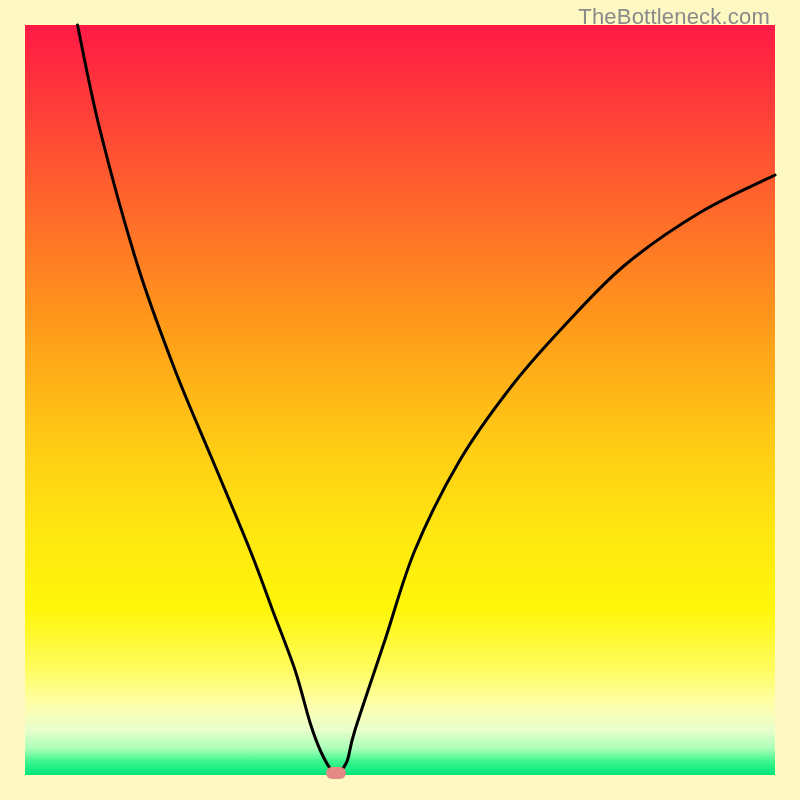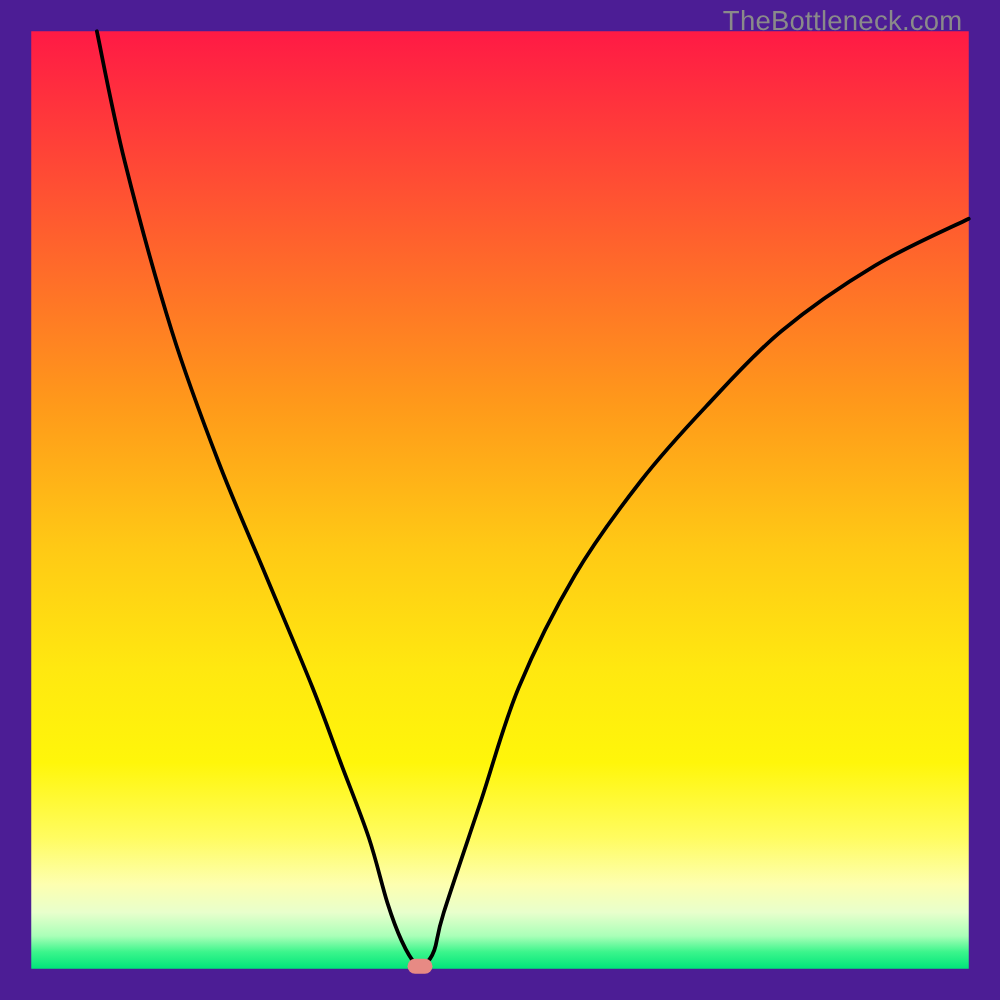--- a/index.html
+++ b/index.html
@@ -1,20 +1,20 @@
 <!DOCTYPE html>
 <html><head>
 <meta charset="utf-8">
 <style>
   * { margin: 0; padding: 0; box-sizing: border-box; }
   html, body { width: 800px; height: 800px; overflow: hidden; background: #000; }
   .frame {
     width: 800px;
     height: 800px;
-    background: #4c1d95;
+    background: #fef9c3;
     position: relative;
   }
   .plot-area {
     position: absolute;
     left: 25px;
     top: 25px;
     width: 750px;
     height: 750px;
     background: linear-gradient(to bottom,
       #ff1a45 0%,

